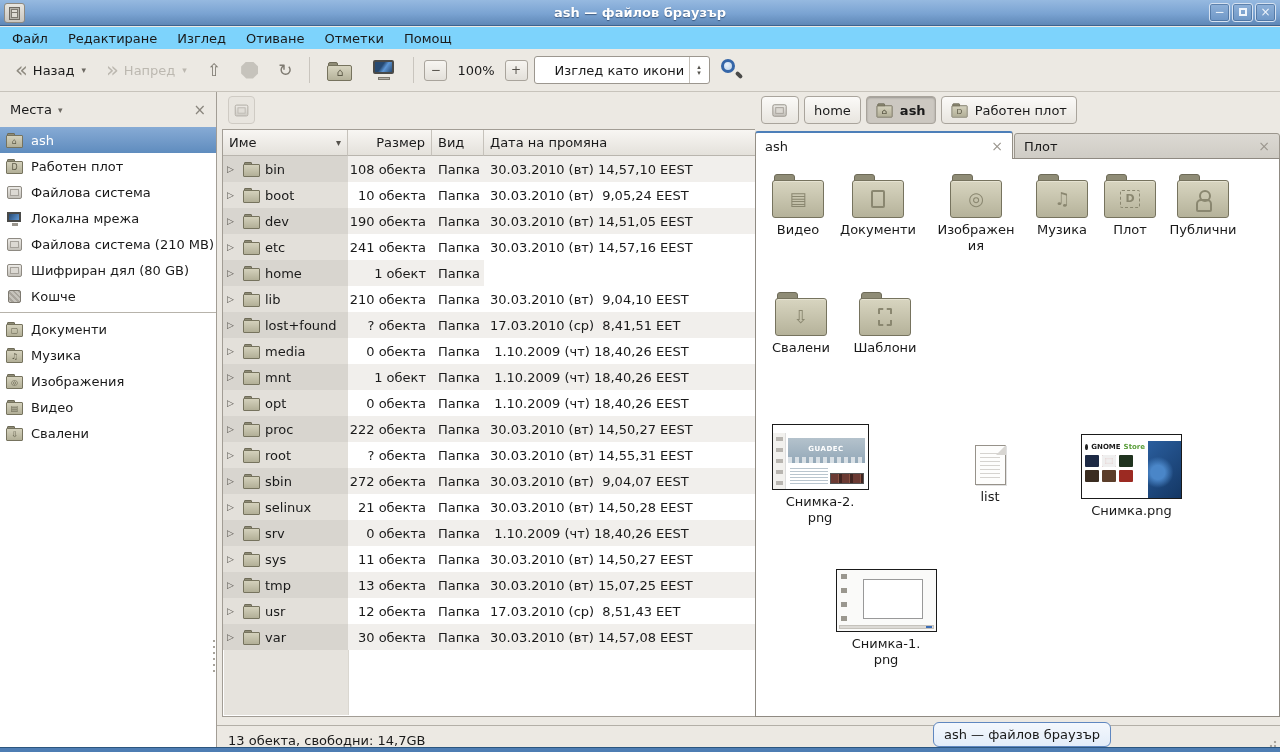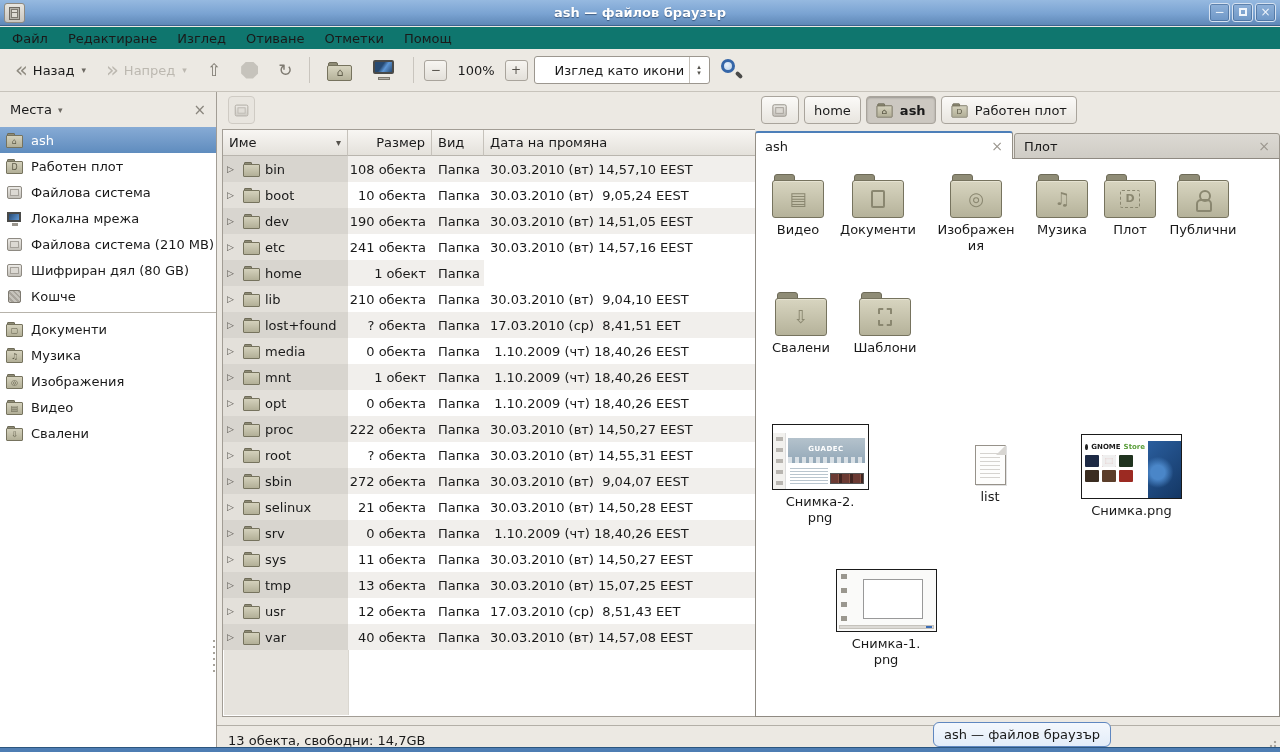--- a/index.html
+++ b/index.html
@@ -20,21 +20,21 @@
   .cabinet::before { top:1px; } .cabinet::after { bottom:1px; }
   .win-title { position:absolute; left:0; right:0; text-align:center; color:#fff; font-weight:bold;
     text-shadow:0 1px 1px rgba(20,40,70,.55); }
   .win-btns { position:absolute; right:4px; top:3px; display:flex; gap:2px; }
   .win-btn { width:21px; height:19px; border:1px solid #d6e2f1; border-radius:3px;
     background:linear-gradient(#8fb1d9,#6e97c6); color:#eef4fb; font-size:12px; line-height:16px;
     text-align:center; box-shadow:inset 0 0 0 1px rgba(60,99,143,.6); }
   .maxbox { display:inline-block; width:8px; height:8px; border:2px solid #eef4fb; margin-top:4px; }
 
   
-  .menubar { position:absolute; left:0; top:27px; width:1280px; height:22px; background:#0f766e;
+  .menubar { position:absolute; left:0; top:27px; width:1280px; height:22px; background:#7dd3fc;
     display:flex; align-items:center; padding-left:2px; }
   .menu-item { padding:2px 10px; }
 
   
   .toolbar { position:absolute; left:0; top:49px; width:1280px; height:43px; background:#ece9e3;
     border-bottom:1px solid #c7c3bb; display:flex; align-items:center; gap:6px; padding:0 8px; }
   .tbtn { display:flex; align-items:center; gap:5px; padding:3px 7px; border-radius:3px; }
   .tbtn .big-glyph { font-size:21px; line-height:18px; color:#8f8b80; }
   .tbtn.disabled, .tbtn.disabled .big-glyph, .tbtn.disabled .dd { color:#bcb8b0; }
   .dd { font-size:9px; color:#6d6a63; margin-left:2px; }
@@ -616,21 +616,21 @@
           <div class="ft-cell col-type">Папка</div>
           <div class="ft-cell col-date">17.03.2010 (ср)  8,51,43 EET</div>
         </div>
 
         <div class="ft-row r-odd">
           <div class="ft-cell col-name">
             <span class="expander">▷</span>
             <span class="sicon icon-folder"><span class="fl"></span><span class="bd"></span></span>
             <span>var</span>
           </div>
-          <div class="ft-cell col-size">40 обекта</div>
+          <div class="ft-cell col-size">30 обекта</div>
           <div class="ft-cell col-type">Папка</div>
           <div class="ft-cell col-date">30.03.2010 (вт) 14,57,08 EEST</div>
         </div>
 
       <div class="name-strip"></div>
     </div>
     <div class="pane-grip" style="right:-6px; top:300px;"></div>
   </div>
 
   <div class="rightpane">

